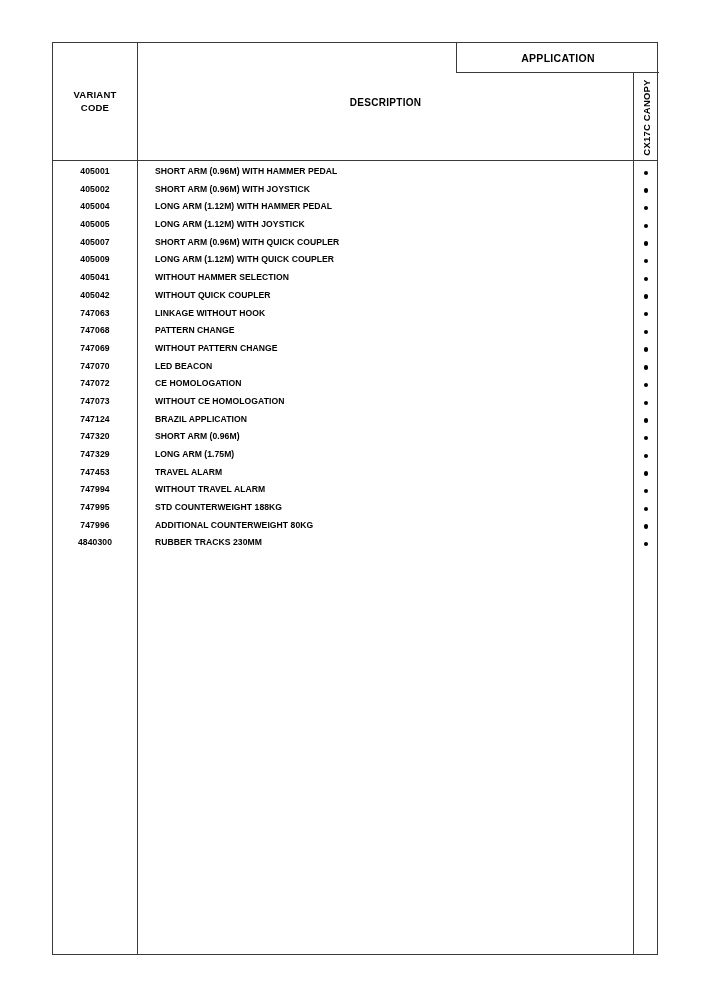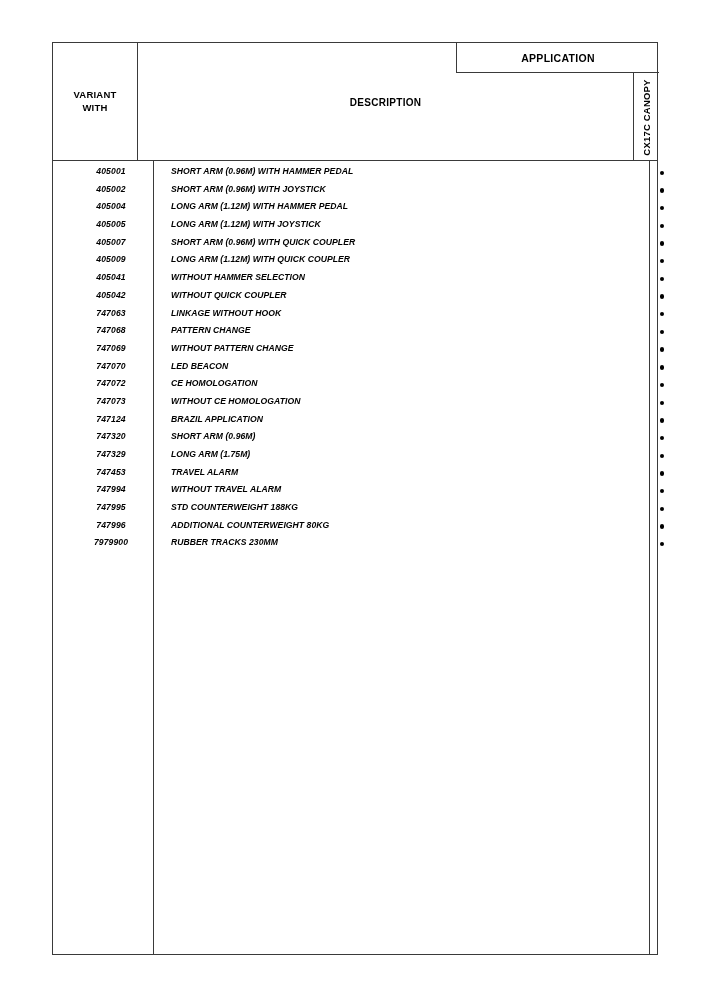--- a/index.html
+++ b/index.html
@@ -125,25 +125,24 @@
     transform: rotate(-90deg);
     white-space: nowrap;
     font-size: 9.5px;
     font-weight: bold;
     letter-spacing: 0.2px;
   }
 
   
   #body-area {
     position: absolute;
-    left: 16px;
+    left: 0;
     top: 118px;             
     width: 100%;
     height: 793px;          
-    font-style: italic;
   }
 
   
   .v-rule {
     position: absolute;
     top: 0;
     bottom: 0;
     width: 0;
     border-left: 1.6px solid #3a3a3a;
   }
@@ -201,21 +200,21 @@
 
 <div id="page">
 
   <div id="table-frame">
 
     <div id="header-band">
 
       <div id="variant-header-cell">
         <div class="label">
           <span>VARIANT</span><br>
-          <span>WITH</span>
+          <span>CODE</span>
         </div>
       </div>
 
       <div id="application-cell">
         <span class="label">APPLICATION</span>
       </div>
 
       <div id="description-header-cell">
         <span class="label">DESCRIPTION</span>
       </div>
@@ -329,21 +328,21 @@
             <div class="cell-code">747995</div>
             <div class="cell-desc">STD COUNTERWEIGHT 188KG</div>
             <div class="cell-mark"><span class="bullet"></span></div>
           </div>
           <div class="row">
             <div class="cell-code">747996</div>
             <div class="cell-desc">ADDITIONAL COUNTERWEIGHT 80KG</div>
             <div class="cell-mark"><span class="bullet"></span></div>
           </div>
           <div class="row">
-            <div class="cell-code">7979900</div>
+            <div class="cell-code">4840300</div>
             <div class="cell-desc">RUBBER TRACKS 230MM</div>
             <div class="cell-mark"><span class="bullet"></span></div>
           </div>
         </div>
     </div>
 
   </div>
 </div>
 
 </body></html>

